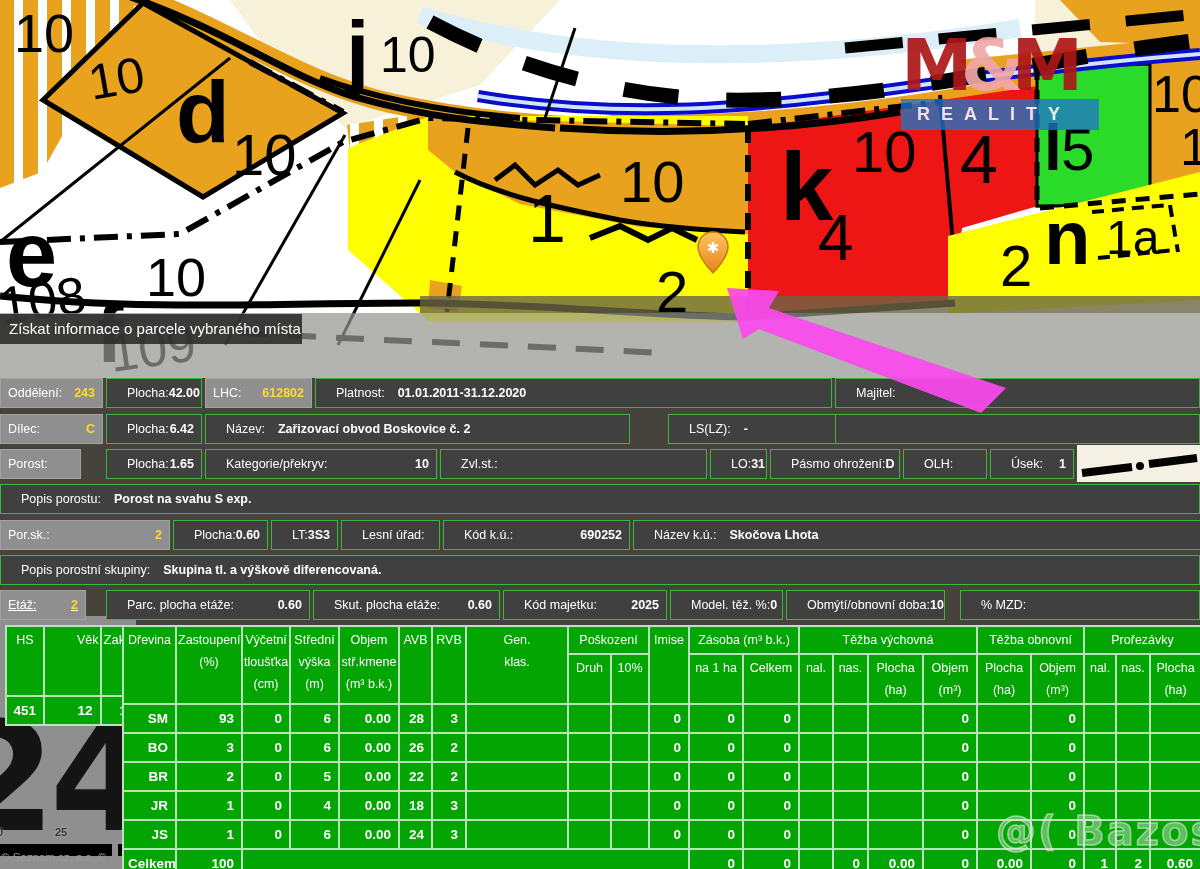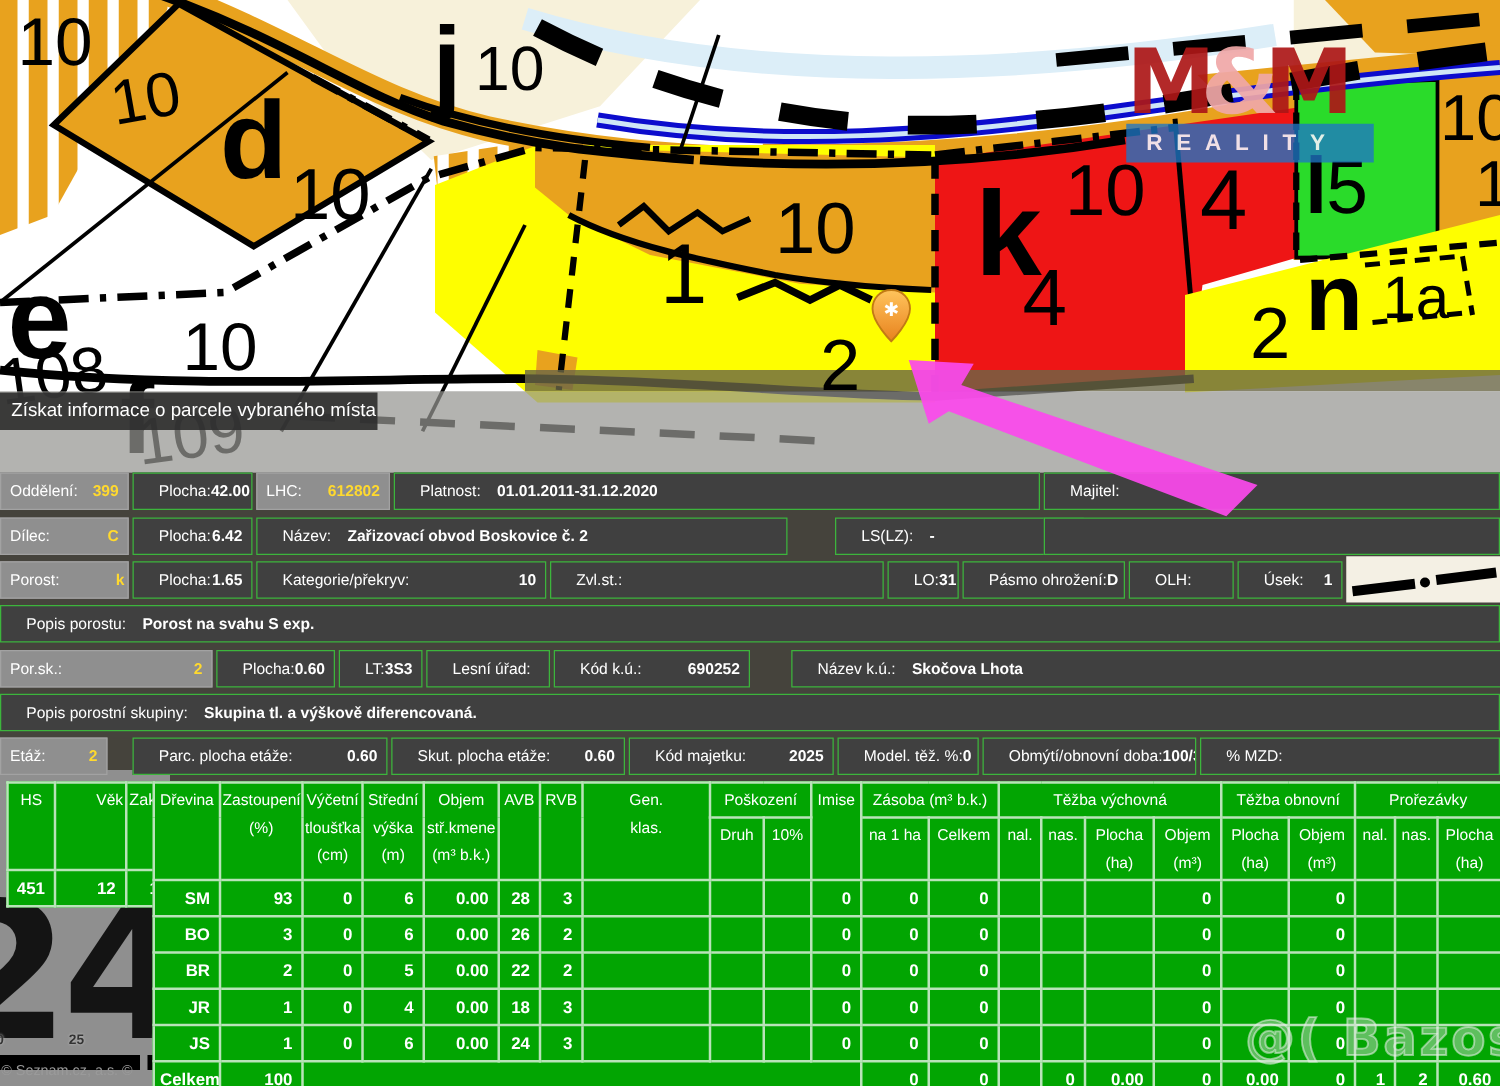--- a/index.html
+++ b/index.html
@@ -175,21 +175,21 @@
     <span class="scale-lab" style="left:55px">25</span>
     <span class="scale-lab" style="left:122px">50</span>
     <div class="scale-bar" style="left:0;width:112px"></div>
     <div class="scale-bar" style="left:118px;width:14px"></div>
     <div class="attrib">© Seznam.cz, a.s. ©</div>
   </div>
 
   <div id="info-panel">
       <div class="cell gray" style="left: 0px; top: 378px; width: 103px;">
         <span class="lab">Oddělení:</span>
-        <span class="val">399</span>
+        <span class="val">243</span>
       </div>
       <div class="cell green" style="left: 106px; top: 378px; width: 96px;">
         <span class="lab">Plocha:</span>
         <span class="val">42.00</span>
       </div>
       <div class="cell gray" style="left: 205px; top: 378px; width: 107px;">
         <span class="lab">LHC:</span>
         <span class="val">612802</span>
       </div>
       <div class="cell green al" style="left: 315px; top: 378px; width: 517px;">
@@ -213,21 +213,21 @@
         <span class="val">Zařizovací obvod Boskovice č. 2</span>
       </div>
       <div class="cell green al" style="left: 668px; top: 414px; width: 199px;">
         <span class="lab">LS(LZ):</span>
         <span class="val">-</span>
       </div>
       <div class="cell green al" style="left: 835px; top: 414px; width: 365px;">
         <span class="lab"></span>
         <span class="val"></span>
       </div>
-      <div class="cell gray" style="left: 0px; top: 449px; width: 103px; gap: 45px;">
+      <div class="cell gray" style="left: 0px; top: 449px; width: 81px; gap: 45px;">
         <span class="lab">Porost:</span>
         <span class="val">k</span>
       </div>
       <div class="cell green" style="left: 106px; top: 449px; width: 96px;">
         <span class="lab">Plocha:</span>
         <span class="val">1.65</span>
       </div>
       <div class="cell green" style="left: 205px; top: 449px; width: 232px;">
         <span class="lab">Kategorie/překryv:</span>
         <span class="val">10</span>
@@ -265,53 +265,53 @@
         <span class="val">0.60</span>
       </div>
       <div class="cell green" style="left: 271px; top: 520px; width: 67px;">
         <span class="lab">LT:</span>
         <span class="val">3S3</span>
       </div>
       <div class="cell green al" style="left: 341px; top: 520px; width: 99px;">
         <span class="lab">Lesní úřad:</span>
         <span class="val"></span>
       </div>
-      <div class="cell green" style="left: 443px; top: 520px; width: 157px;">
+      <div class="cell green" style="left: 443px; top: 520px; width: 187px;">
         <span class="lab">Kód k.ú.:</span>
         <span class="val">690252</span>
       </div>
       <div class="cell green al" style="left: 633px; top: 520px; width: 608px;">
         <span class="lab">Název k.ú.:</span>
         <span class="val">Skočova Lhota</span>
       </div>
       <div class="cell green al" style="left: 0px; top: 555px; width: 1200px;">
         <span class="lab">Popis porostní skupiny:</span>
         <span class="val">Skupina tl. a výškově diferencovaná.</span>
       </div>
-      <div class="cell gray" style="left: 0px; top: 590px; width: 86px;">
+      <div class="cell gray" style="left: 0px; top: 590px; width: 86px; text-decoration: underline;">
         <span class="lab">Etáž:</span>
         <span class="val">2</span>
       </div>
       <div class="cell green" style="left: 106px; top: 590px; width: 204px;">
         <span class="lab">Parc. plocha etáže:</span>
         <span class="val">0.60</span>
       </div>
       <div class="cell green" style="left: 313px; top: 590px; width: 187px;">
         <span class="lab">Skut. plocha etáže:</span>
         <span class="val">0.60</span>
       </div>
       <div class="cell green" style="left: 503px; top: 590px; width: 164px;">
         <span class="lab">Kód majetku:</span>
         <span class="val">2025</span>
       </div>
       <div class="cell green" style="left: 670px; top: 590px; width: 113px;">
         <span class="lab">Model. těž. %:</span>
         <span class="val">0</span>
       </div>
-      <div class="cell green" style="left: 786px; top: 590px; width: 171px;">
+      <div class="cell green" style="left: 786px; top: 590px; width: 159px;">
         <span class="lab">Obmýtí/obnovní doba:</span>
         <span class="val">100/30</span>
       </div>
       <div class="cell green al" style="left: 960px; top: 590px; width: 240px;">
         <span class="lab">% MZD:</span>
         <span class="val"></span>
       </div>
     </div>
 
   <table class="stand" id="left-table">

